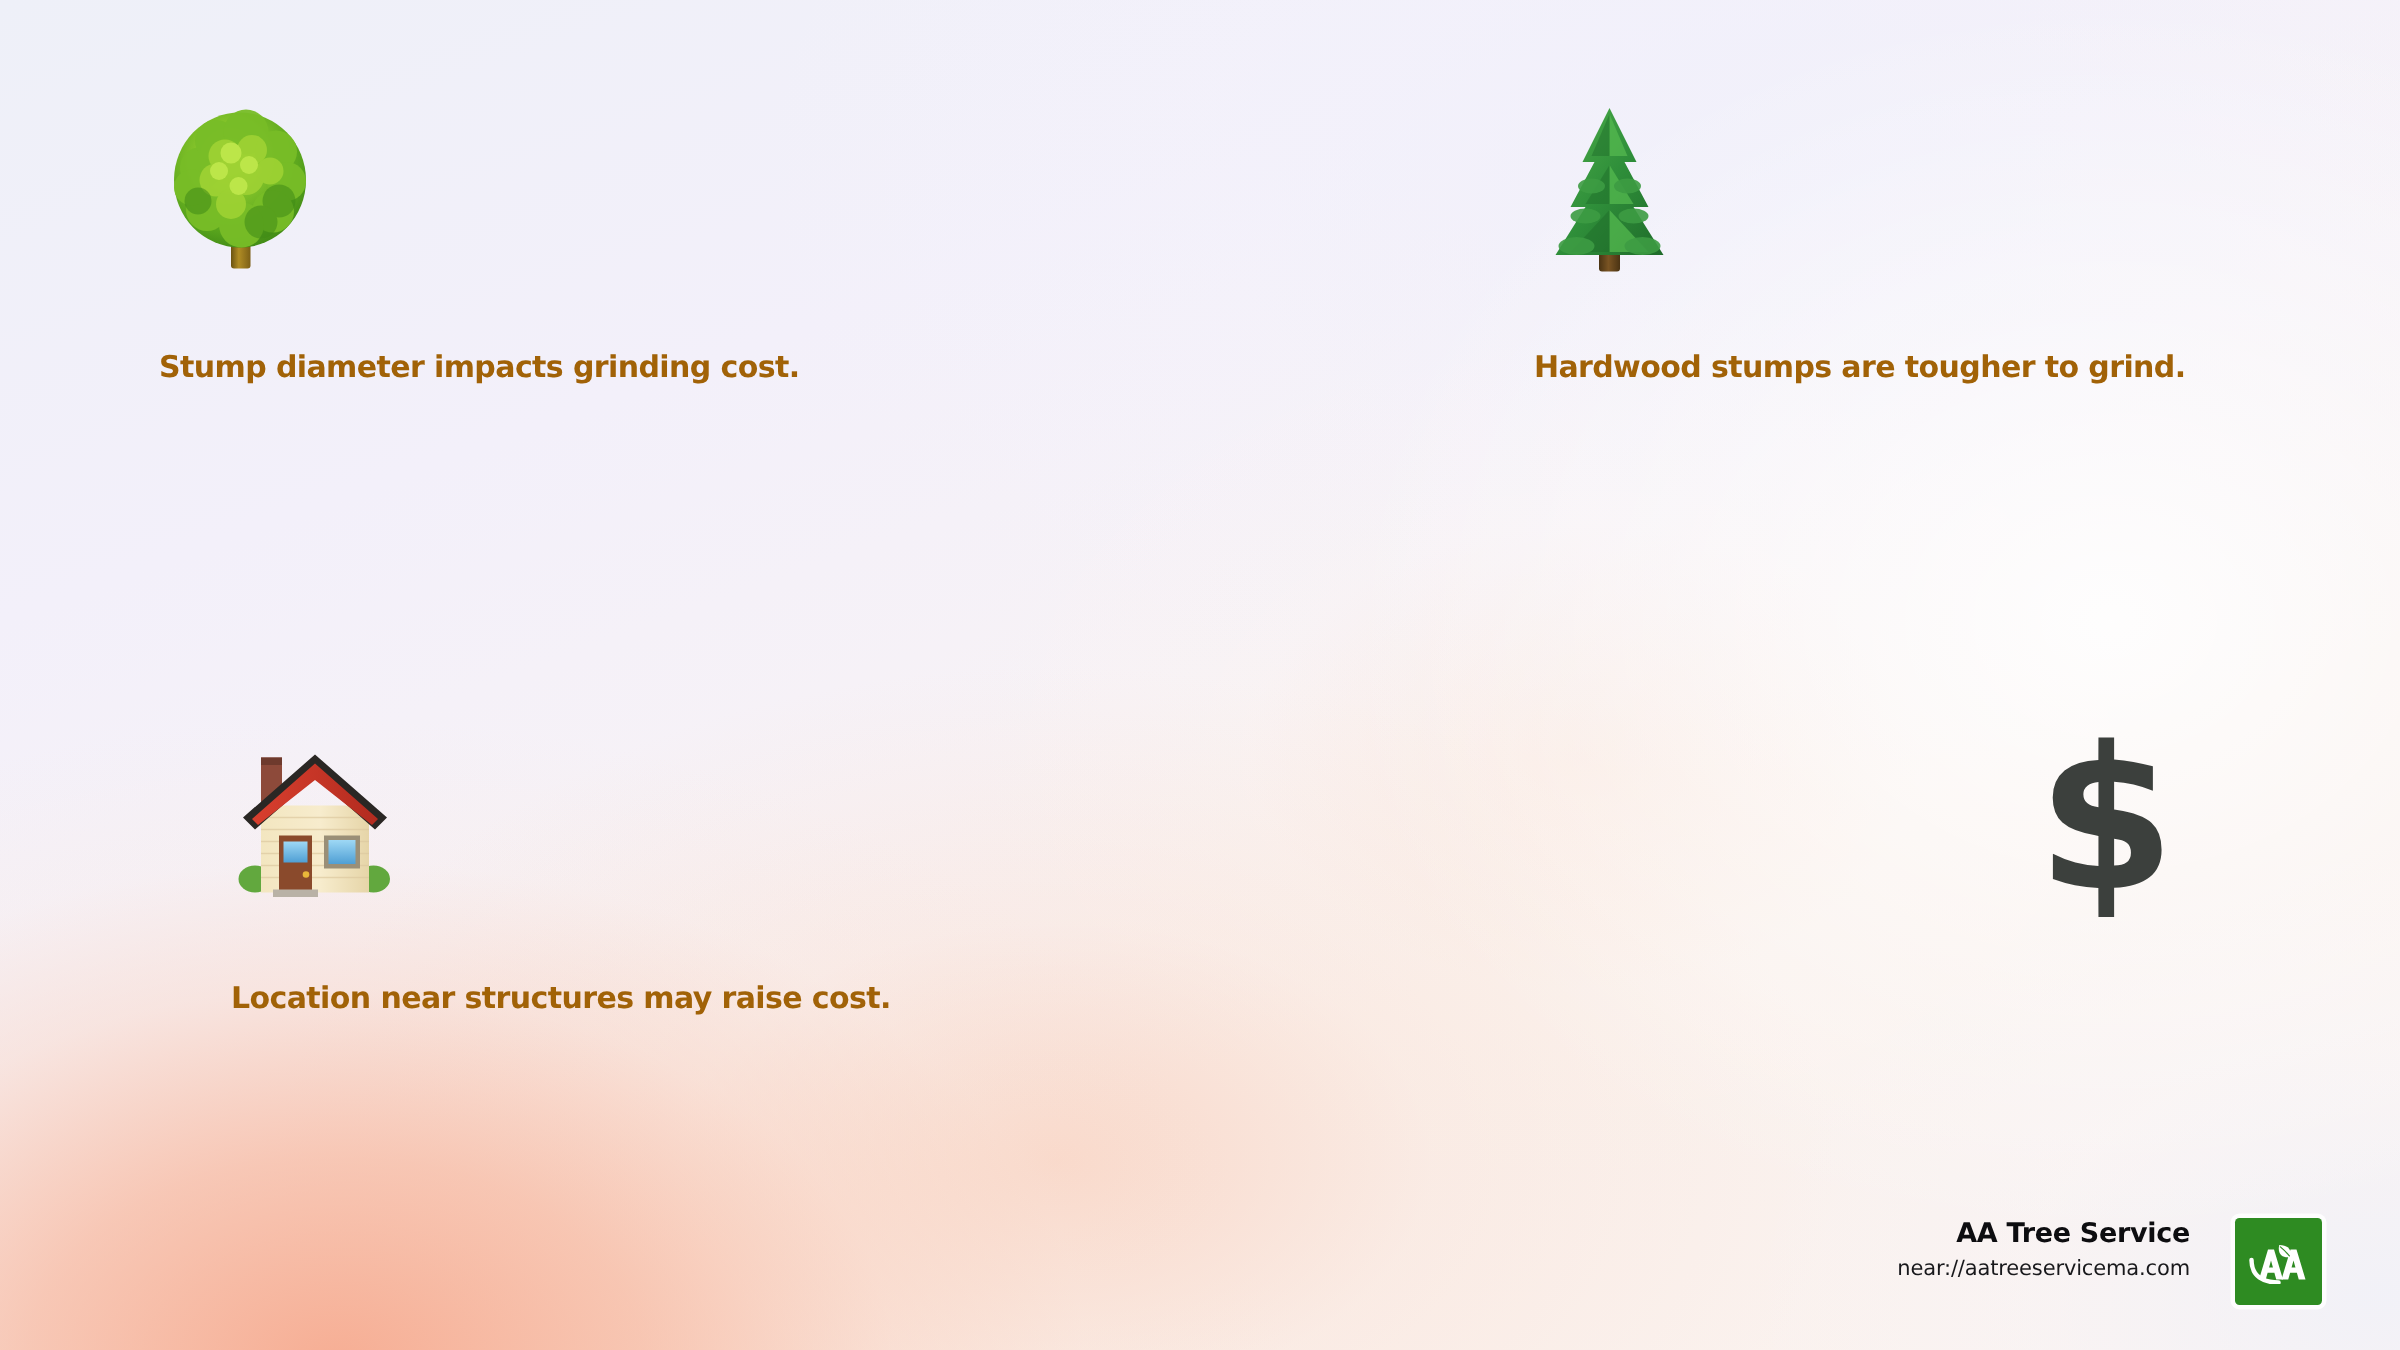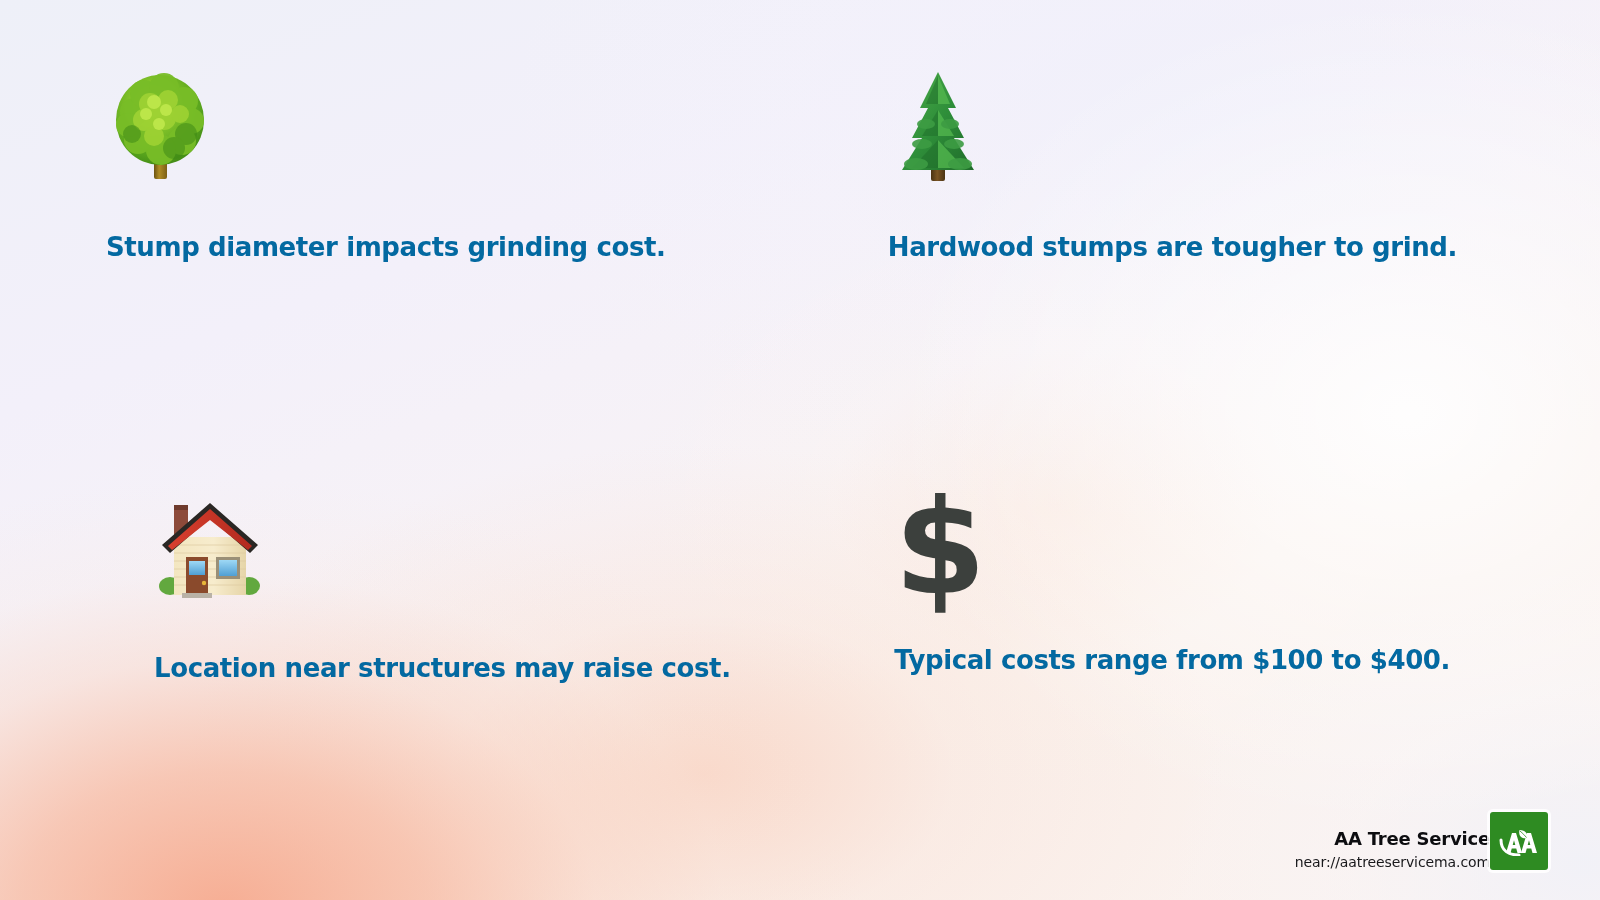--- a/index.html
+++ b/index.html
@@ -48,24 +48,24 @@
     inset: 0;
     z-index: 5;
   }
 
   .cell {
     position: absolute;
   }
 
   .cell-text {
     font-family: "DejaVu Sans", "Liberation Sans", sans-serif;
-    font-size: 26px;
+    font-size: 20px;
     font-weight: 700;
     letter-spacing: -0.4px;
-    color: #0369a1;
+    color: #a16207;
     white-space: nowrap;
   }
 
   
   #cell-0 { left: 106px; top: 68px;  text-align: left; }
   #cell-1 { right: 143px; top: 68px; text-align: right; }
   #cell-2 { left: 106px; top: 489px; text-align: left; margin-left: 48px; }
   #cell-3 { right: 150px; top: 489px; text-align: right; }
 
   #cell-0 .cell-text, #cell-2 .cell-text { text-align: left; }
@@ -91,22 +91,22 @@
     height: 118px;
     margin-top: -8px;
   }
 
   
   #footer {
     position: absolute;
     right: 52px;
     bottom: 30px;
     display: flex;
-    align-items: flex-end;
-    gap: 0;
+    align-items: flex-start;
+    gap: 30px;
     z-index: 6;
   }
   .footer-text {
     text-align: right;
     display: flex;
     flex-direction: column;
     align-items: flex-end;
     gap: 5px;
   }
   .brand-name {
@@ -288,21 +288,20 @@
     </div>
     <div class="gap-bottom"></div>
     <div class="cell-text">Location near structures may raise cost.</div>
   </div>
 
   <div class="cell" id="cell-3">
     <div class="icon-row-right">
       <span class="dollar-glyph">$</span>
     </div>
     <div class="gap-bottom"></div>
-    <div class="cell-text">Typical costs range from $100 to $400.</div>
   </div>
 
 </div>
 
 <div id="footer">
   <div class="footer-text">
     <div class="brand-name">AA Tree Service</div>
     <div class="brand-url">near://aatreeservicema.com</div>
   </div>
   <div class="brand-logo">

